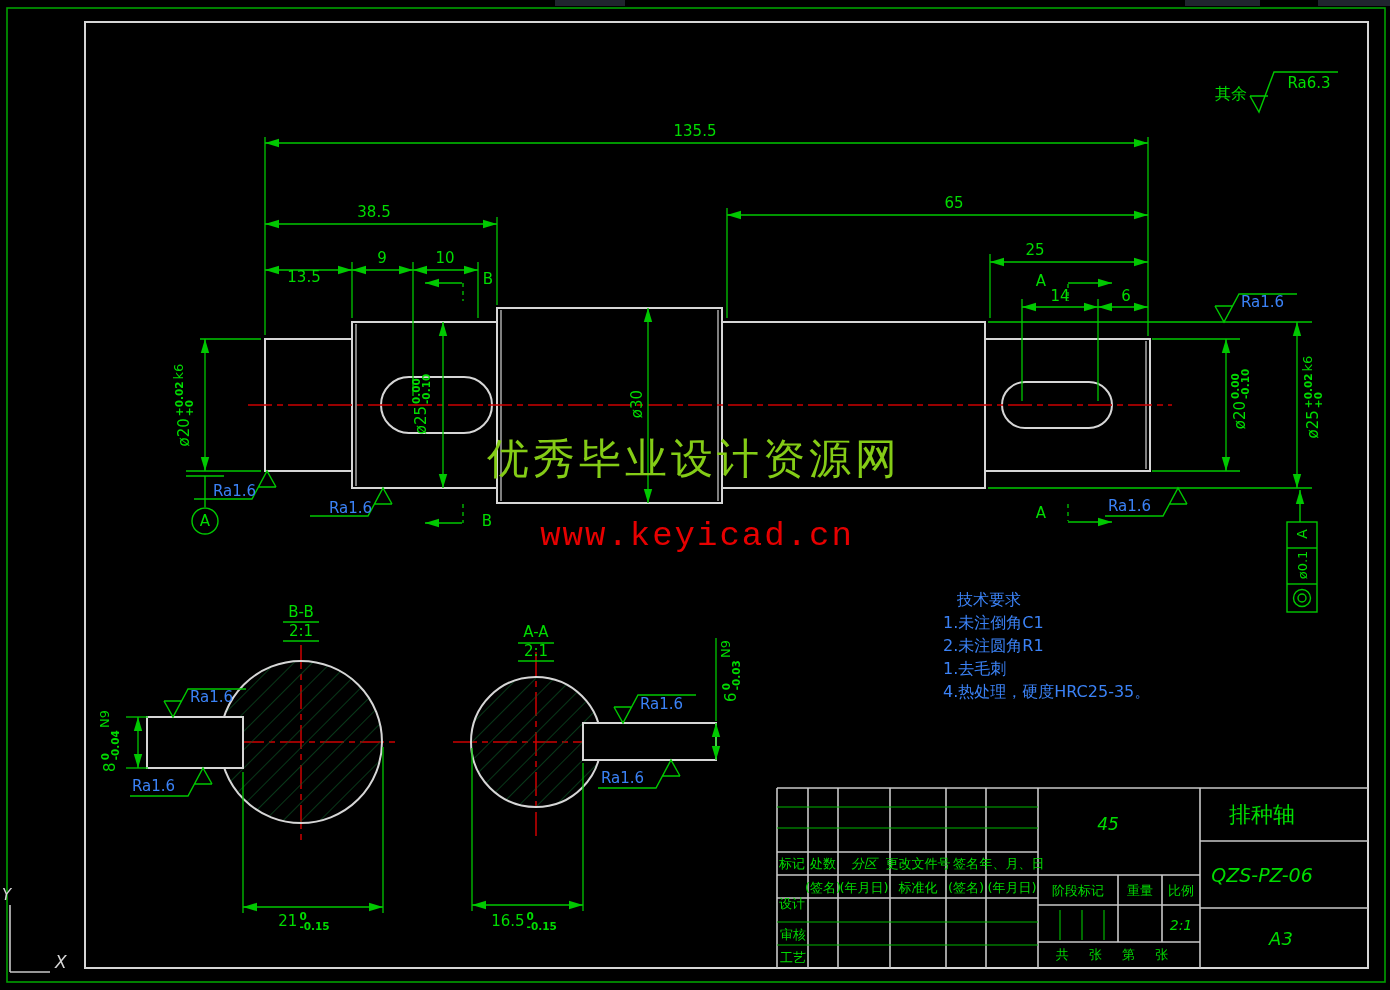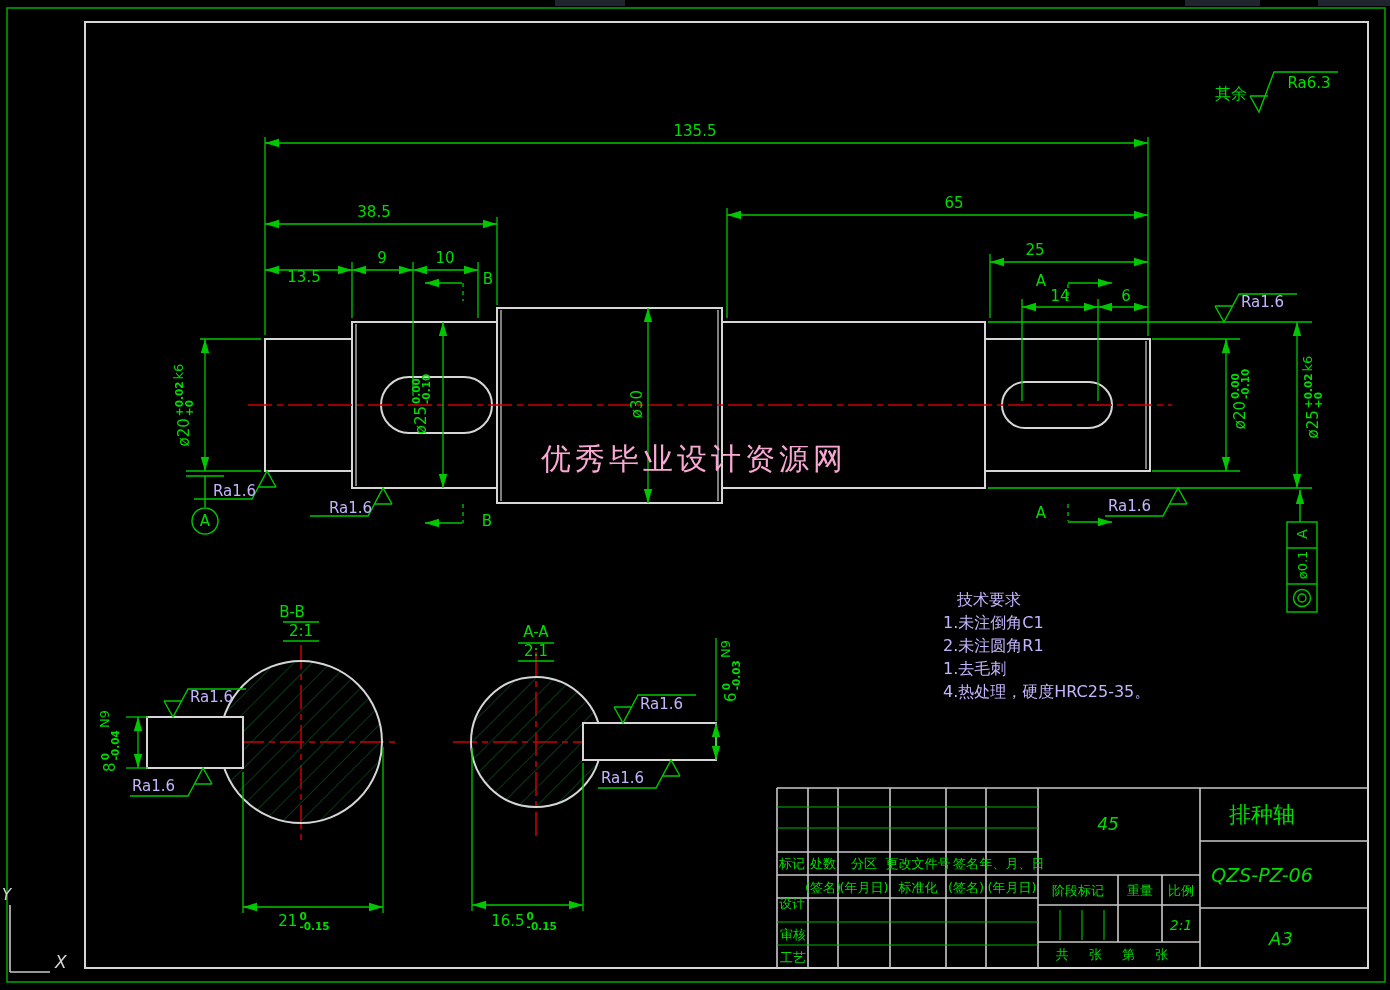--- a/index.html
+++ b/index.html
@@ -1,30 +1,30 @@
 <!DOCTYPE html>
 <html><head>
 <meta charset="utf-8">
 <style>
   html,body{margin:0;padding:0;background:#000;}
   .canvas{position:relative;width:1390px;height:990px;background:#000;overflow:hidden;
           font-family:"DejaVu Sans",sans-serif;}
   svg{position:absolute;left:0;top:0;}
   .t{position:absolute;color:#00dc00;font-size:15px;line-height:15px;white-space:nowrap;
      transform:translate(-50%,-50%);}
-  .tl{position:absolute;color:#c4b5fd;font-size:15px;line-height:15px;white-space:nowrap;}
+  .tl{position:absolute;color:#3b82f6;font-size:15px;line-height:15px;white-space:nowrap;}
   .rot{transform:translate(-50%,-50%) rotate(-90deg);}
   .dim{display:flex;align-items:center;gap:2px;}
   .stk{display:inline-flex;flex-direction:column;font-size:10.5px;line-height:10px;text-align:left;}
   .suf{align-self:flex-start;font-size:13px;margin-top:-3px;}
   .cn{font-size:16px;}
   .tb{font-size:13px;}
   .it{font-style:italic;}
   .white{color:#d6d6d6;}
-  .wm1{position:absolute;color:#f9a8d4;font-family:Liberation Serif, serif;font-size:30px;
+  .wm1{position:absolute;color:#84cc16;font-family:Liberation Serif, serif;font-size:42px;
        letter-spacing:4px;transform:translate(-50%,-50%);white-space:nowrap;}
   .wm2{position:absolute;color:#e60000;font-family:"Liberation Mono",monospace;font-size:34px;
        letter-spacing:2px;transform:translate(-50%,-50%);white-space:nowrap;}
   .ws{word-spacing:16px;}
 </style>
 </head>
 <body>
 
 <div class="canvas">
 
@@ -265,21 +265,21 @@
 
 <div class="tl" style="left:213px;top:484px;">Ra1.6</div>
 <div class="tl" style="left:329px;top:501px;">Ra1.6</div>
 <div class="tl" style="left:640px;top:697px;">Ra1.6</div>
 <div class="tl" style="left:601px;top:771px;">Ra1.6</div>
 <div class="tl" style="left:190px;top:690px;">Ra1.6</div>
 <div class="tl" style="left:132px;top:779px;">Ra1.6</div>
 <div class="tl" style="left:1241px;top:295px;">Ra1.6</div>
 <div class="tl" style="left:1108px;top:499px;">Ra1.6</div>
 
-<div class="t" style="left:292px;top:612px;">B-B</div>
+<div class="t" style="left:301px;top:612px;">B-B</div>
 <div class="t" style="left:301px;top:631px;">2:1</div>
 <div class="t rot dim" style="left:110px;top:741px;">
   <span>8</span>
   <span class="stk">
         <b>0</b>
         <b>-0.04</b>
       </span>
   <span class="suf">N9</span>
 </div>
 <div class="t dim" style="left:304px;top:921px;">
@@ -310,25 +310,26 @@
 
 <div>
   <div class="tl cn" style="left:957px;top:592px;">技术要求</div>
   <div class="tl cn" style="left:943px;top:615px;">1.未注倒角C1</div>
   <div class="tl cn" style="left:943px;top:638px;">2.未注圆角R1</div>
   <div class="tl cn" style="left:943px;top:661px;">1.去毛刺</div>
   <div class="tl cn" style="left:943px;top:684px;">4.热处理，硬度HRC25-35。</div>
 </div>
 
 <div class="wm1" style="left:694px;top:459px;">优秀毕业设计资源网</div>
+<div class="wm2" style="left:697px;top:536px;">www.keyicad.cn</div>
 
 <div>
   <div class="t tb" style="left:792px;top:863px;">标记</div>
   <div class="t tb" style="left:823px;top:863px;">处数</div>
-  <div class="t tb" style="left:864px;top:863px;">分区</div>
+  <div class="t tb" style="left:864px;top:863px;font-style:italic;">分区</div>
   <div class="t tb" style="left:918px;top:863px;">更改文件号</div>
   <div class="t tb" style="left:966px;top:863px;">签名</div>
   <div class="t tb" style="left:1012px;top:863px;">年、月、日</div>
   <div class="t tb" style="left:792px;top:887px;margin-top:16px;">设计</div>
   <div class="t tb" style="left:823px;top:887px;">(签名)</div>
   <div class="t tb" style="left:864px;top:887px;">(年月日)</div>
   <div class="t tb" style="left:918px;top:887px;">标准化</div>
   <div class="t tb" style="left:966px;top:887px;">(签名)</div>
   <div class="t tb" style="left:1012px;top:887px;">(年月日)</div>
   <div class="t tb" style="left:793px;top:934px;">审核</div>

